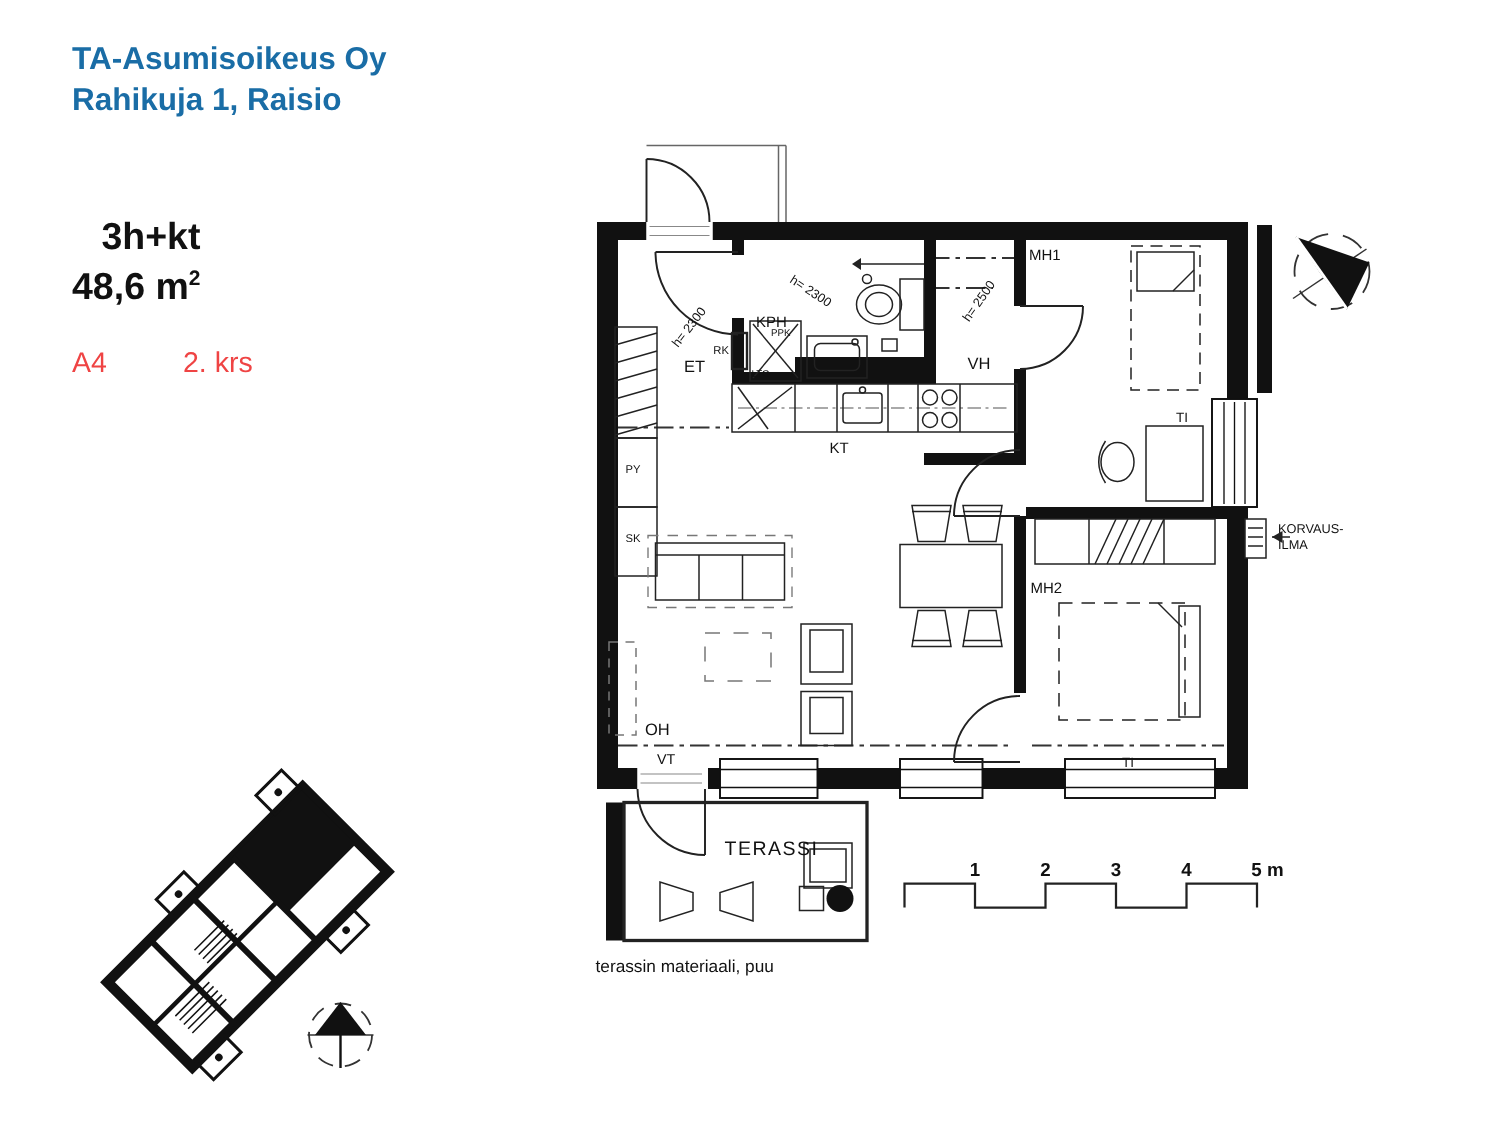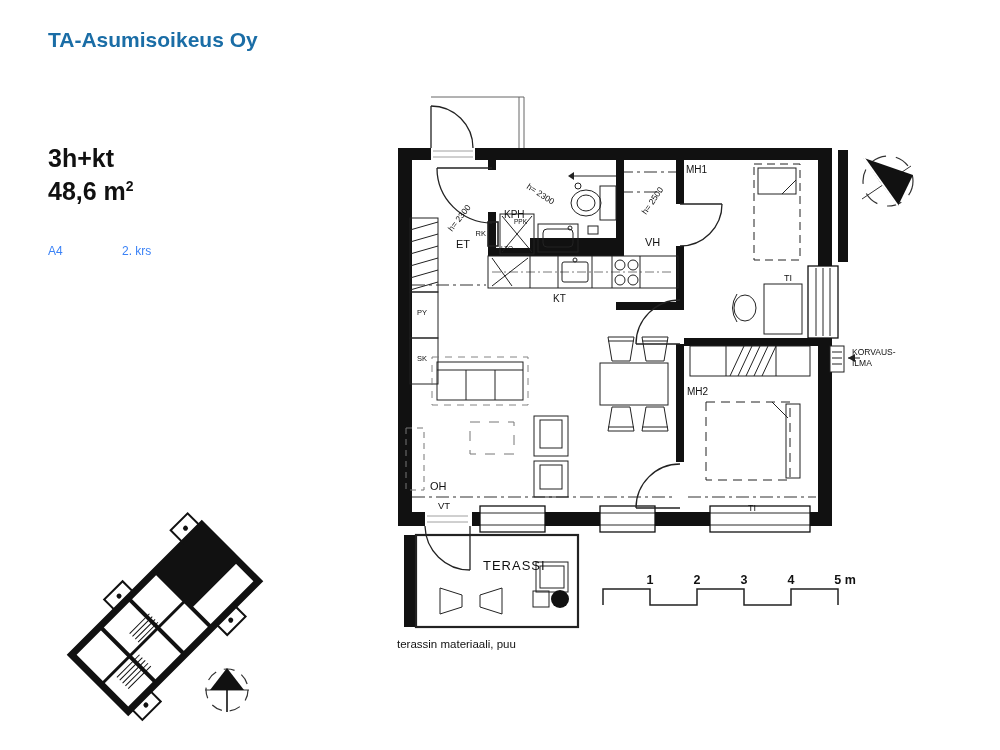--- a/index.html
+++ b/index.html
@@ -1,31 +1,32 @@
 <!DOCTYPE html>
 <html><head>
 <meta charset="utf-8">
 <style>
   html,body{margin:0;padding:0;background:#ffffff;}
   .canvas{position:relative;width:1000px;height:750px;background:#ffffff;overflow:hidden;
           font-family:"Liberation Sans",sans-serif;color:#111;}
   .hdr{position:absolute;left:48px;top:26px;font-size:21px;font-weight:bold;line-height:1.3;}
-  .apt{position:absolute;left:48px;top:142px;font-size:25px;font-weight:bold;line-height:1.3;color:#111;}
+  .apt{position:absolute;left:48px;top:142px;font-size:25px;font-weight:bold;line-height:1.3;color:#111;text-align:right;}
   .apt sup{font-size:14px;}
-  .meta{position:absolute;left:48px;top:244px;font-size:12px;color:#3b82f6;}
+  .meta{position:absolute;left:48px;top:232px;font-size:19px;color:#ef4444;}
   .meta .floor{position:absolute;left:74px;top:0;white-space:nowrap;}
   svg text{fill:#111;font-family:"Liberation Sans",sans-serif;}
 </style>
 </head>
 <body>
 
 <div class="canvas">
 
   <div class="hdr" style="color:#1a6da6;">
     <div>TA-Asumisoikeus Oy</div>
+    <div>Rahikuja 1, Raisio</div>
   </div>
 
   <div class="apt">
     <div>3h+kt</div>
     <div><span>48,6 m</span><sup>2</sup></div>
   </div>
 
   <div class="meta">
     <span>A4</span>
     <span class="floor">2. krs</span>

